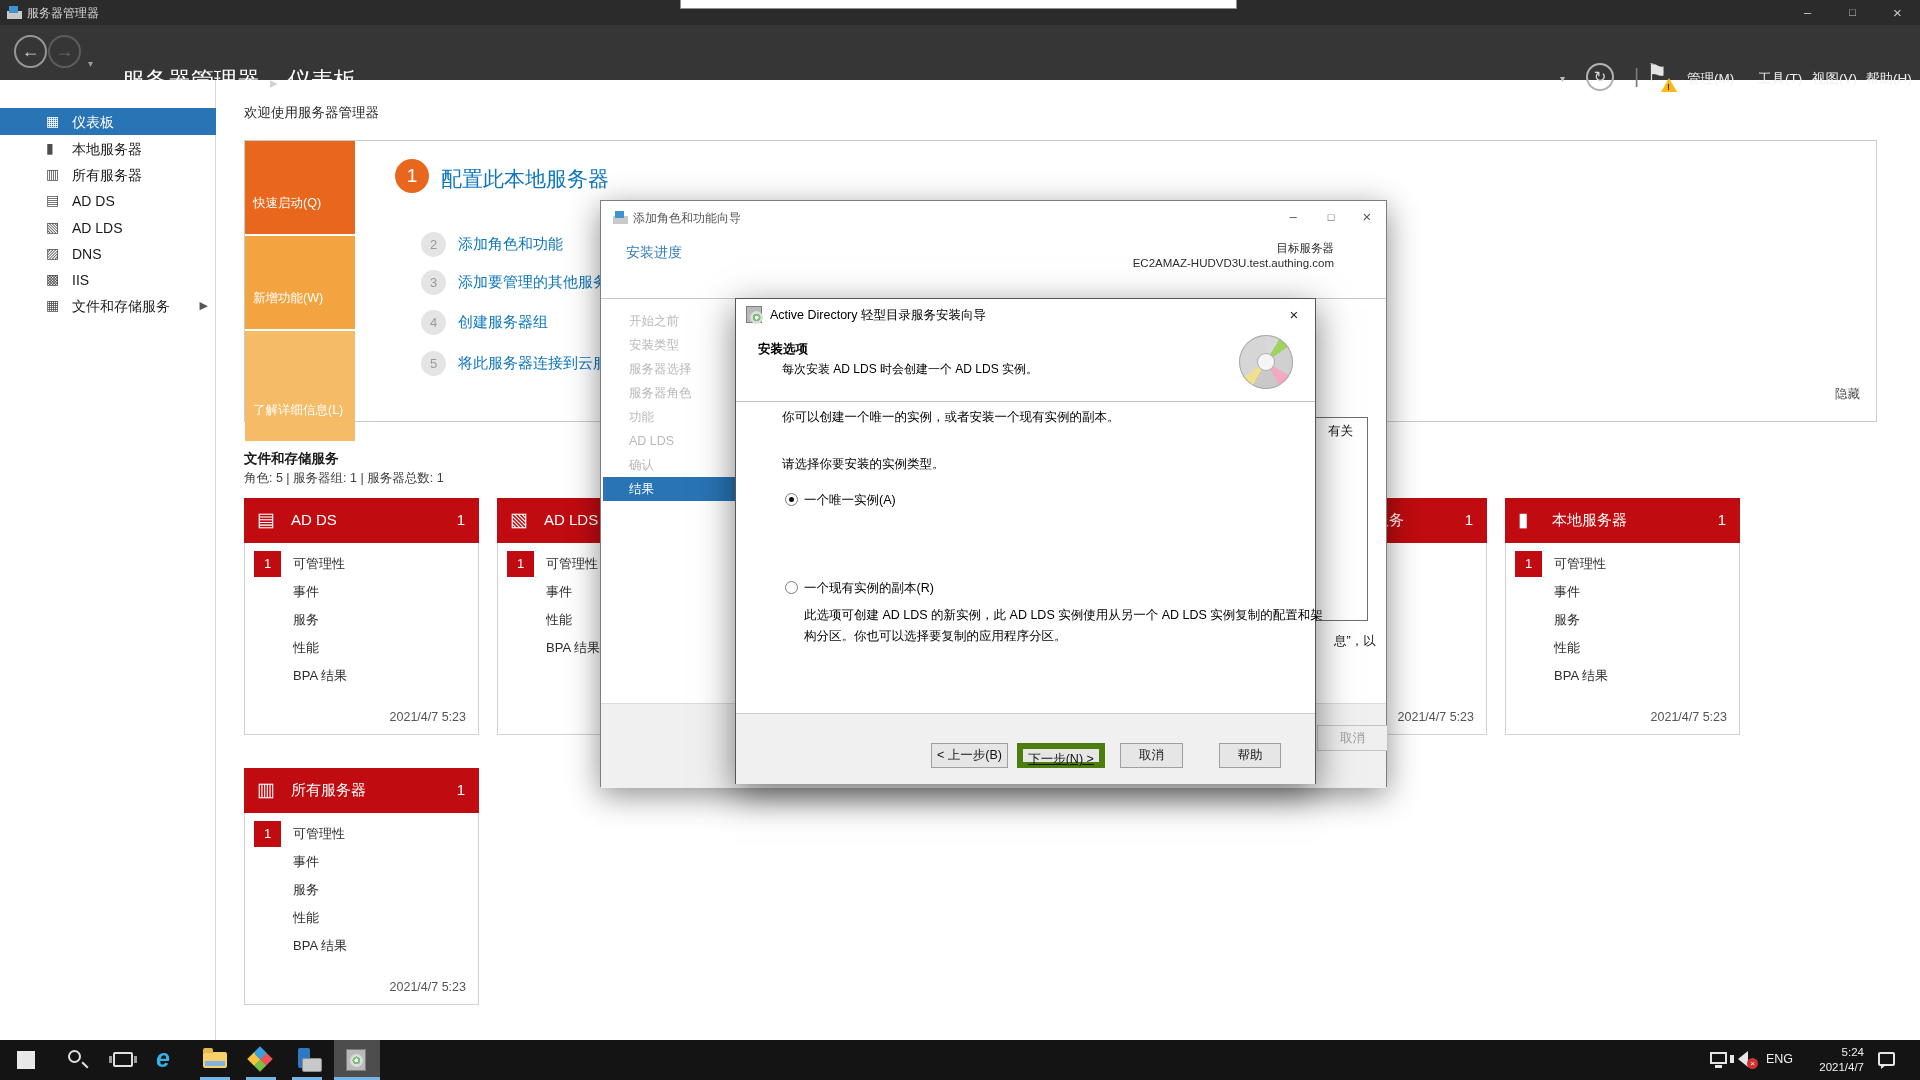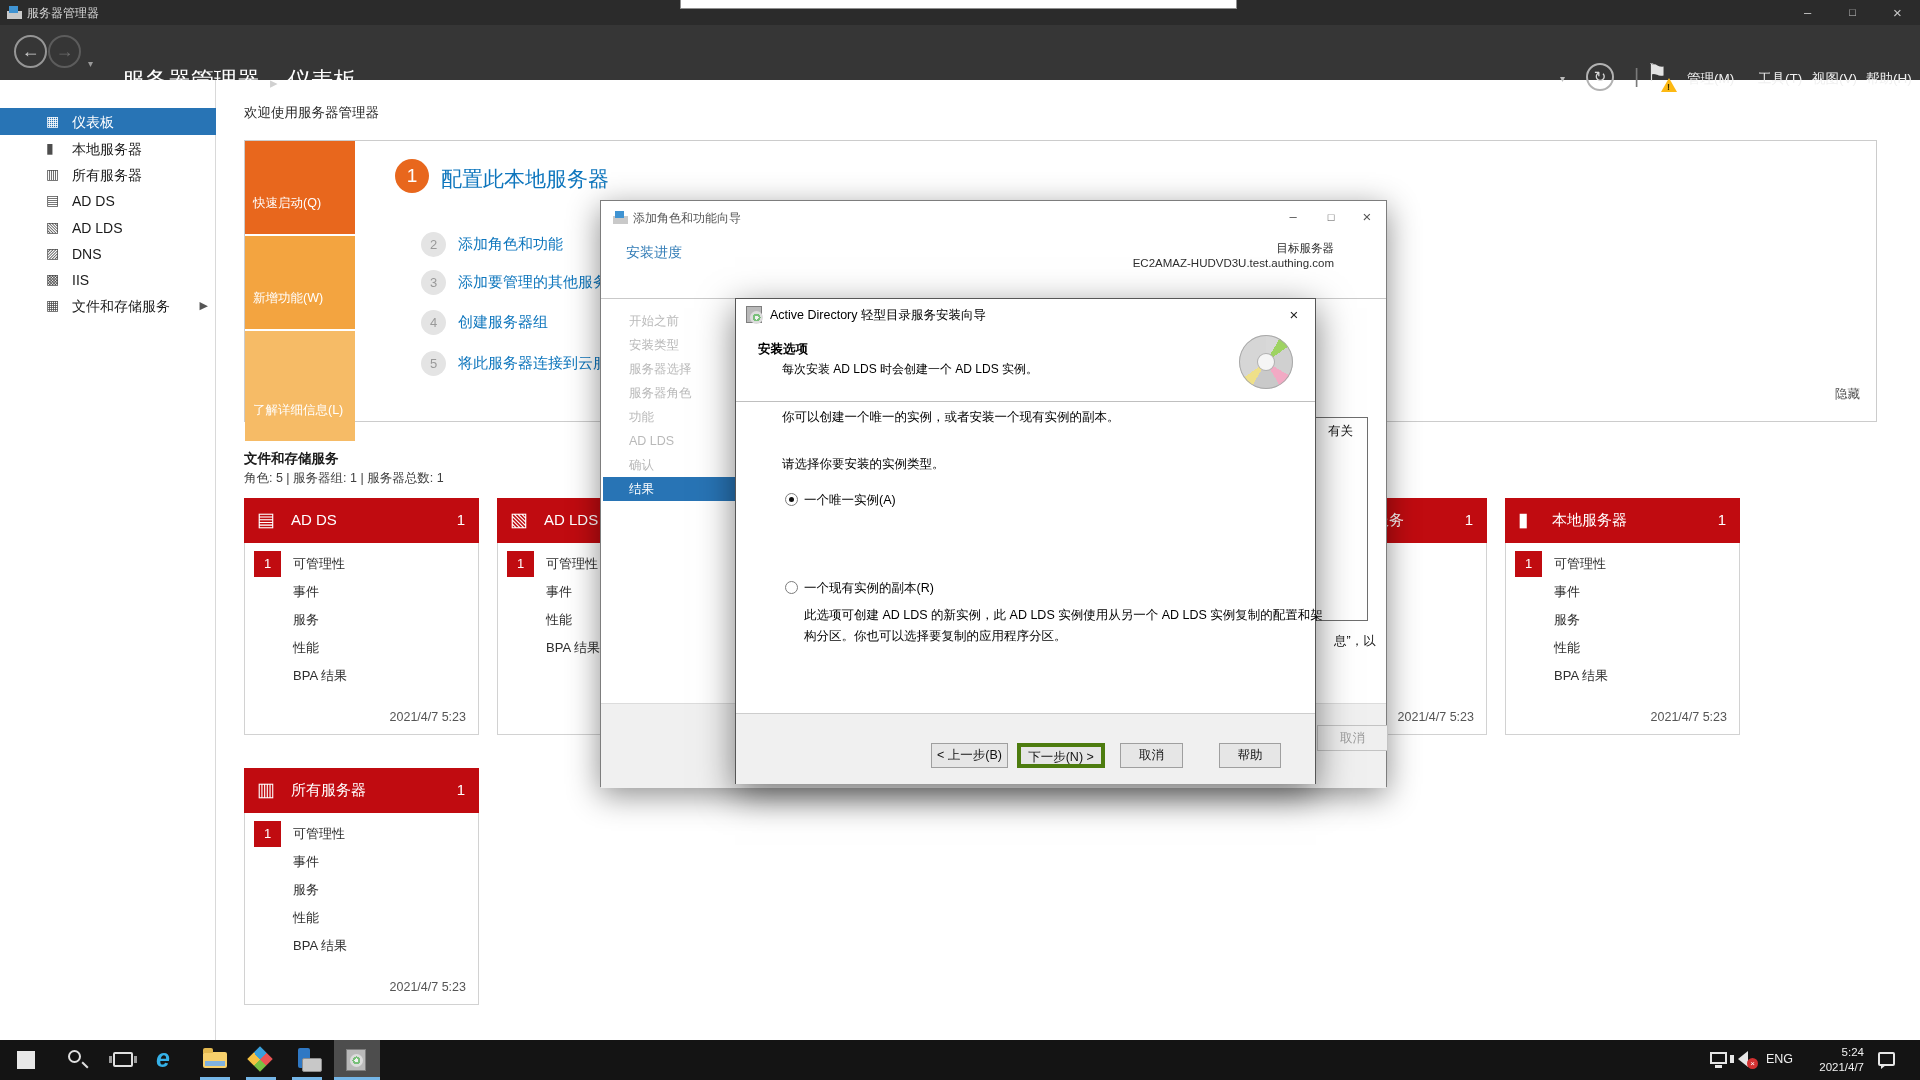--- a/index.html
+++ b/index.html
@@ -88,21 +88,21 @@
   .disc{position:absolute;right:22px;top:36px;width:54px;height:54px;border-radius:50%;
         background:conic-gradient(#d8d8d8 0 30deg,#9ed362 30deg 55deg,#d0d0d0 55deg 120deg,#f2aac4 120deg 150deg,#c9c9c9 150deg 210deg,#efe089 210deg 235deg,#d6d6d6 235deg 360deg);
         box-shadow:inset 0 0 0 1px #a8a8a8;}
   .disc::after{content:"";position:absolute;left:19px;top:19px;width:16px;height:16px;border-radius:50%;background:#f5f5f5;box-shadow:0 0 0 1px #b0b0b0;}
   .ld-text{position:absolute;font-size:12.5px;color:#000;white-space:nowrap;}
   .ld-desc{position:absolute;left:68px;width:525px;font-size:12.5px;color:#000;line-height:21px;}
   .radio{position:absolute;left:49px;width:13px;height:13px;border:1px solid #7c7c7c;border-radius:50%;background:#fff;}
   .radio.sel::after{content:"";position:absolute;left:3px;top:3px;width:5px;height:5px;border-radius:50%;background:#111;}
   .ld-footer{position:absolute;left:0;top:414px;width:100%;height:71px;background:#f0f0f0;border-top:1px solid #cdcdcd;}
   .btn{position:absolute;top:444px;height:25px;background:#e6e6e6;border:1px solid #9f9f9f;font-size:12.5px;color:#111;text-align:center;line-height:23px;}
-  .btn.focus{border:4px solid #4d7c0f;line-height:21px;}
+  .btn.focus{border:6px solid #4d7c0f;line-height:21px;text-decoration:underline;}
 
   
   .taskbar{position:absolute;left:0;top:1040px;width:1920px;height:40px;background:#141414;z-index:50;}
   .tcell{position:absolute;top:0;width:46px;height:40px;}
   .tcell.activecell{background:#4d4d4d;}
   .uline{position:absolute;bottom:0;left:8px;width:30px;height:3px;background:#75b6e7;}
   .uline.full{left:0;width:46px;}
   .winlogo{position:absolute;left:13px;top:11px;width:18px;height:18px;
      background:linear-gradient(#e8e8e8,#e8e8e8);
      -webkit-mask:none;}

